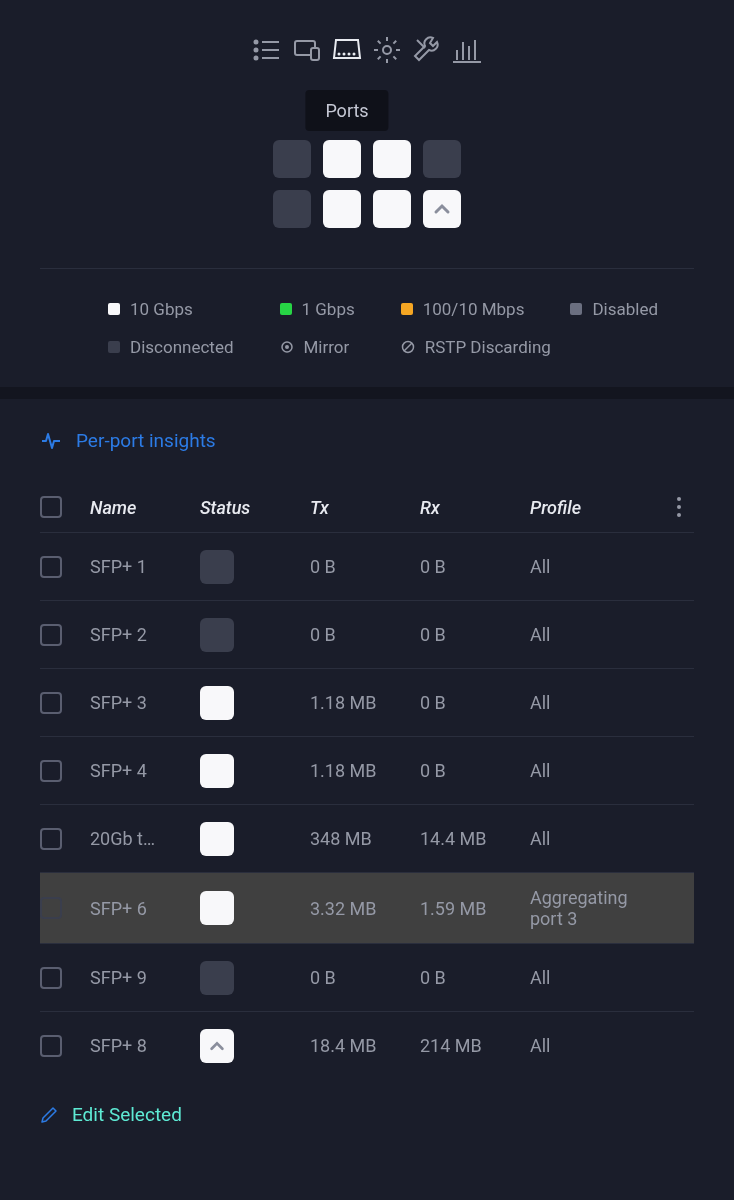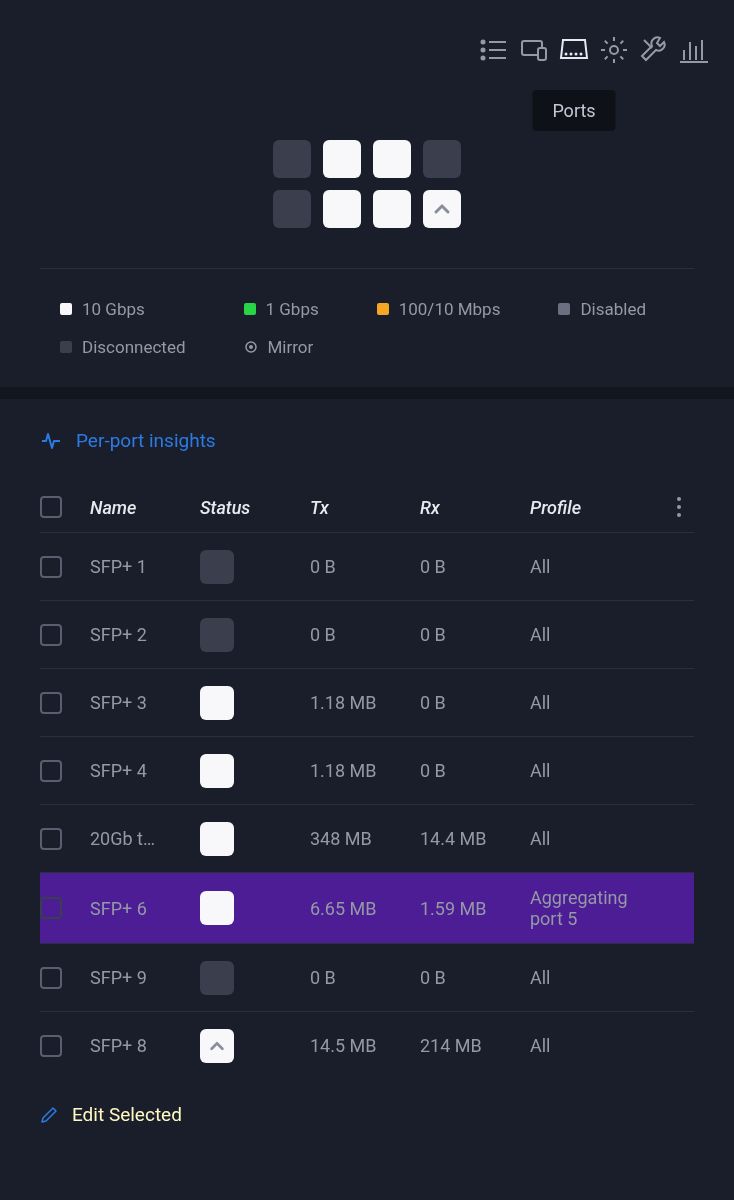--- a/index.html
+++ b/index.html
@@ -6,21 +6,21 @@
   body {
     width: 734px;
     height: 1200px;
     background: #1a1d2a;
     font-family: -apple-system, BlinkMacSystemFont, "Segoe UI", Roboto, sans-serif;
     color: #9599a6;
     overflow: hidden;
   }
   .topnav {
     display: flex;
-    justify-content: flex-end;
+    justify-content: center;
     align-items: center;
     padding: 30px 20px 20px;
     position: relative;
   }
   .nav-item {
     width: 40px;
     height: 40px;
     display: flex;
     align-items: center;
     justify-content: center;
@@ -59,20 +59,21 @@
   .port-10g { background: #f8f8fa; }
   .port-uplink { background: #f8f8fa; }
   .port-uplink svg { width: 20px; height: 20px; }
   .divider { height: 1px; background: #2a2e3d; margin: 0 40px 30px; }
   .legend {
     padding: 0 60px 30px;
     display: grid;
     grid-template-columns: repeat(4, auto);
     gap: 18px 30px;
     font-size: 17px;
+    margin-left: 48px;
   }
   .legend-item { display: flex; align-items: center; gap: 10px; }
   .sw { width: 12px; height: 12px; border-radius: 2px; flex-shrink: 0; }
   .sw-white { background: #f8f8fa; }
   .sw-green { background: #27d545; }
   .sw-orange { background: #f5a623; }
   .sw-disabled { background: #6b6f80; }
   .sw-disconnected { background: #3a3e4d; }
   .legend-icon { width: 14px; height: 14px; flex-shrink:0; }
   .panel-divider { height: 12px; background: #13151f; }
@@ -91,21 +92,21 @@
   .insights-link svg { width: 22px; height: 22px; }
   .table { width: 100%; }
   .thead, .trow {
     display: grid;
     grid-template-columns: 50px 110px 110px 110px 110px 1fr 30px;
     align-items: center;
     padding: 14px 0;
   }
   .thead { color: #e8eaf0; font-size: 18px; font-weight: 500; font-style: italic; }
   .trow { border-top: 1px solid #2a2e3d; font-size: 18px; color: #9599a6; min-height: 68px; }
-  .trow.highlight { background: #4c1d95; }
+  .trow.highlight { background: #404040; }
   .checkbox {
     width: 22px;
     height: 22px;
     border: 2px solid #5a5e70;
     border-radius: 4px;
     cursor: pointer;
   }
   .trow.highlight .checkbox { border-color: #3a3e4d; }
   .status-sq {
     width: 34px;
@@ -119,21 +120,21 @@
   .st-10g { background: #f8f8fa; }
   .st-up { background: #f8f8fa; }
   .name-cell { white-space: nowrap; overflow: hidden; text-overflow: ellipsis; padding-right: 12px; }
   .profile-cell { color: #9599a6; }
   .menu-dots { display: flex; flex-direction: column; gap: 4px; align-items: center; cursor: pointer; }
   .menu-dots span { width: 4px; height: 4px; background: #9599a6; border-radius: 50%; }
   .edit-link {
     display: flex;
     align-items: center;
     gap: 14px;
-    color: #fef9c3;
+    color: #5eead4;
     font-size: 19px;
     cursor: pointer;
     padding: 24px 0;
   }
   .edit-link svg { width: 18px; height: 18px; }
 </style>
 </head>
 <body>
 
 <div class="topnav">
@@ -224,20 +225,27 @@
       <span class="sw sw-disconnected"></span>
       <span>Disconnected</span>
     </div>
   <div class="legend-item">
     <svg class="legend-icon" viewBox="0 0 14 14">
         <circle cx="7" cy="7" r="5" stroke="#9599a6" stroke-width="1.5" fill="none"></circle>
         <circle cx="7" cy="7" r="2" fill="#9599a6"></circle>
       </svg>
     <span>Mirror</span>
   </div>
+  <div class="legend-item" style="grid-column: span 2;">
+    <svg class="legend-icon" viewBox="0 0 14 14">
+        <circle cx="7" cy="7" r="5.5" stroke="#9599a6" stroke-width="1.5" fill="none"></circle>
+        <line x1="3" y1="11" x2="11" y2="3" stroke="#9599a6" stroke-width="1.5"></line>
+      </svg>
+    <span>RSTP Discarding</span>
+  </div>
 </div>
 
 <div class="panel-divider"></div>
 
 <div class="section">
   <div class="insights-link">
     <svg viewBox="0 0 22 22">
         <path d="M2 11h4l2-7 4 14 2-7h6" stroke="#2c7be5" stroke-width="2" fill="none" stroke-linejoin="round"></path>
       </svg>
     <span>Per-port insights</span>
@@ -326,23 +334,23 @@
           <div></div>
         </div>
         <div class="trow highlight">
           <div>
             <div class="checkbox"></div>
           </div>
           <div class="name-cell">SFP+ 6</div>
           <div>
             <div class="status-sq st-10g"></div>
           </div>
-          <div>6.65 MB</div>
+          <div>3.32 MB</div>
           <div>1.59 MB</div>
-          <div class="profile-cell">Aggregating port 5</div>
+          <div class="profile-cell">Aggregating port 3</div>
           <div></div>
         </div>
         <div class="trow">
           <div>
             <div class="checkbox"></div>
           </div>
           <div class="name-cell">SFP+ 9</div>
           <div>
             <div class="status-sq st-disc"></div>
           </div>
@@ -356,21 +364,21 @@
             <div class="checkbox"></div>
           </div>
           <div class="name-cell">SFP+ 8</div>
           <div>
             <div class="status-sq st-up">
               <svg width="18" height="18" viewBox="0 0 20 20">
                 <path d="M4 13l6-6 6 6" stroke="#8a8e9c" stroke-width="3" fill="none" stroke-linecap="round"></path>
               </svg>
             </div>
           </div>
-          <div>14.5 MB</div>
+          <div>18.4 MB</div>
           <div>214 MB</div>
           <div class="profile-cell">All</div>
           <div></div>
         </div>
       </div>
   </div>
 
   <div class="edit-link">
     <svg viewBox="0 0 18 18">
         <path d="M2 16l1-4L13 2l3 3L6 15l-4 1z" stroke="#2c7be5" stroke-width="1.5" fill="none" stroke-linejoin="round"></path>

